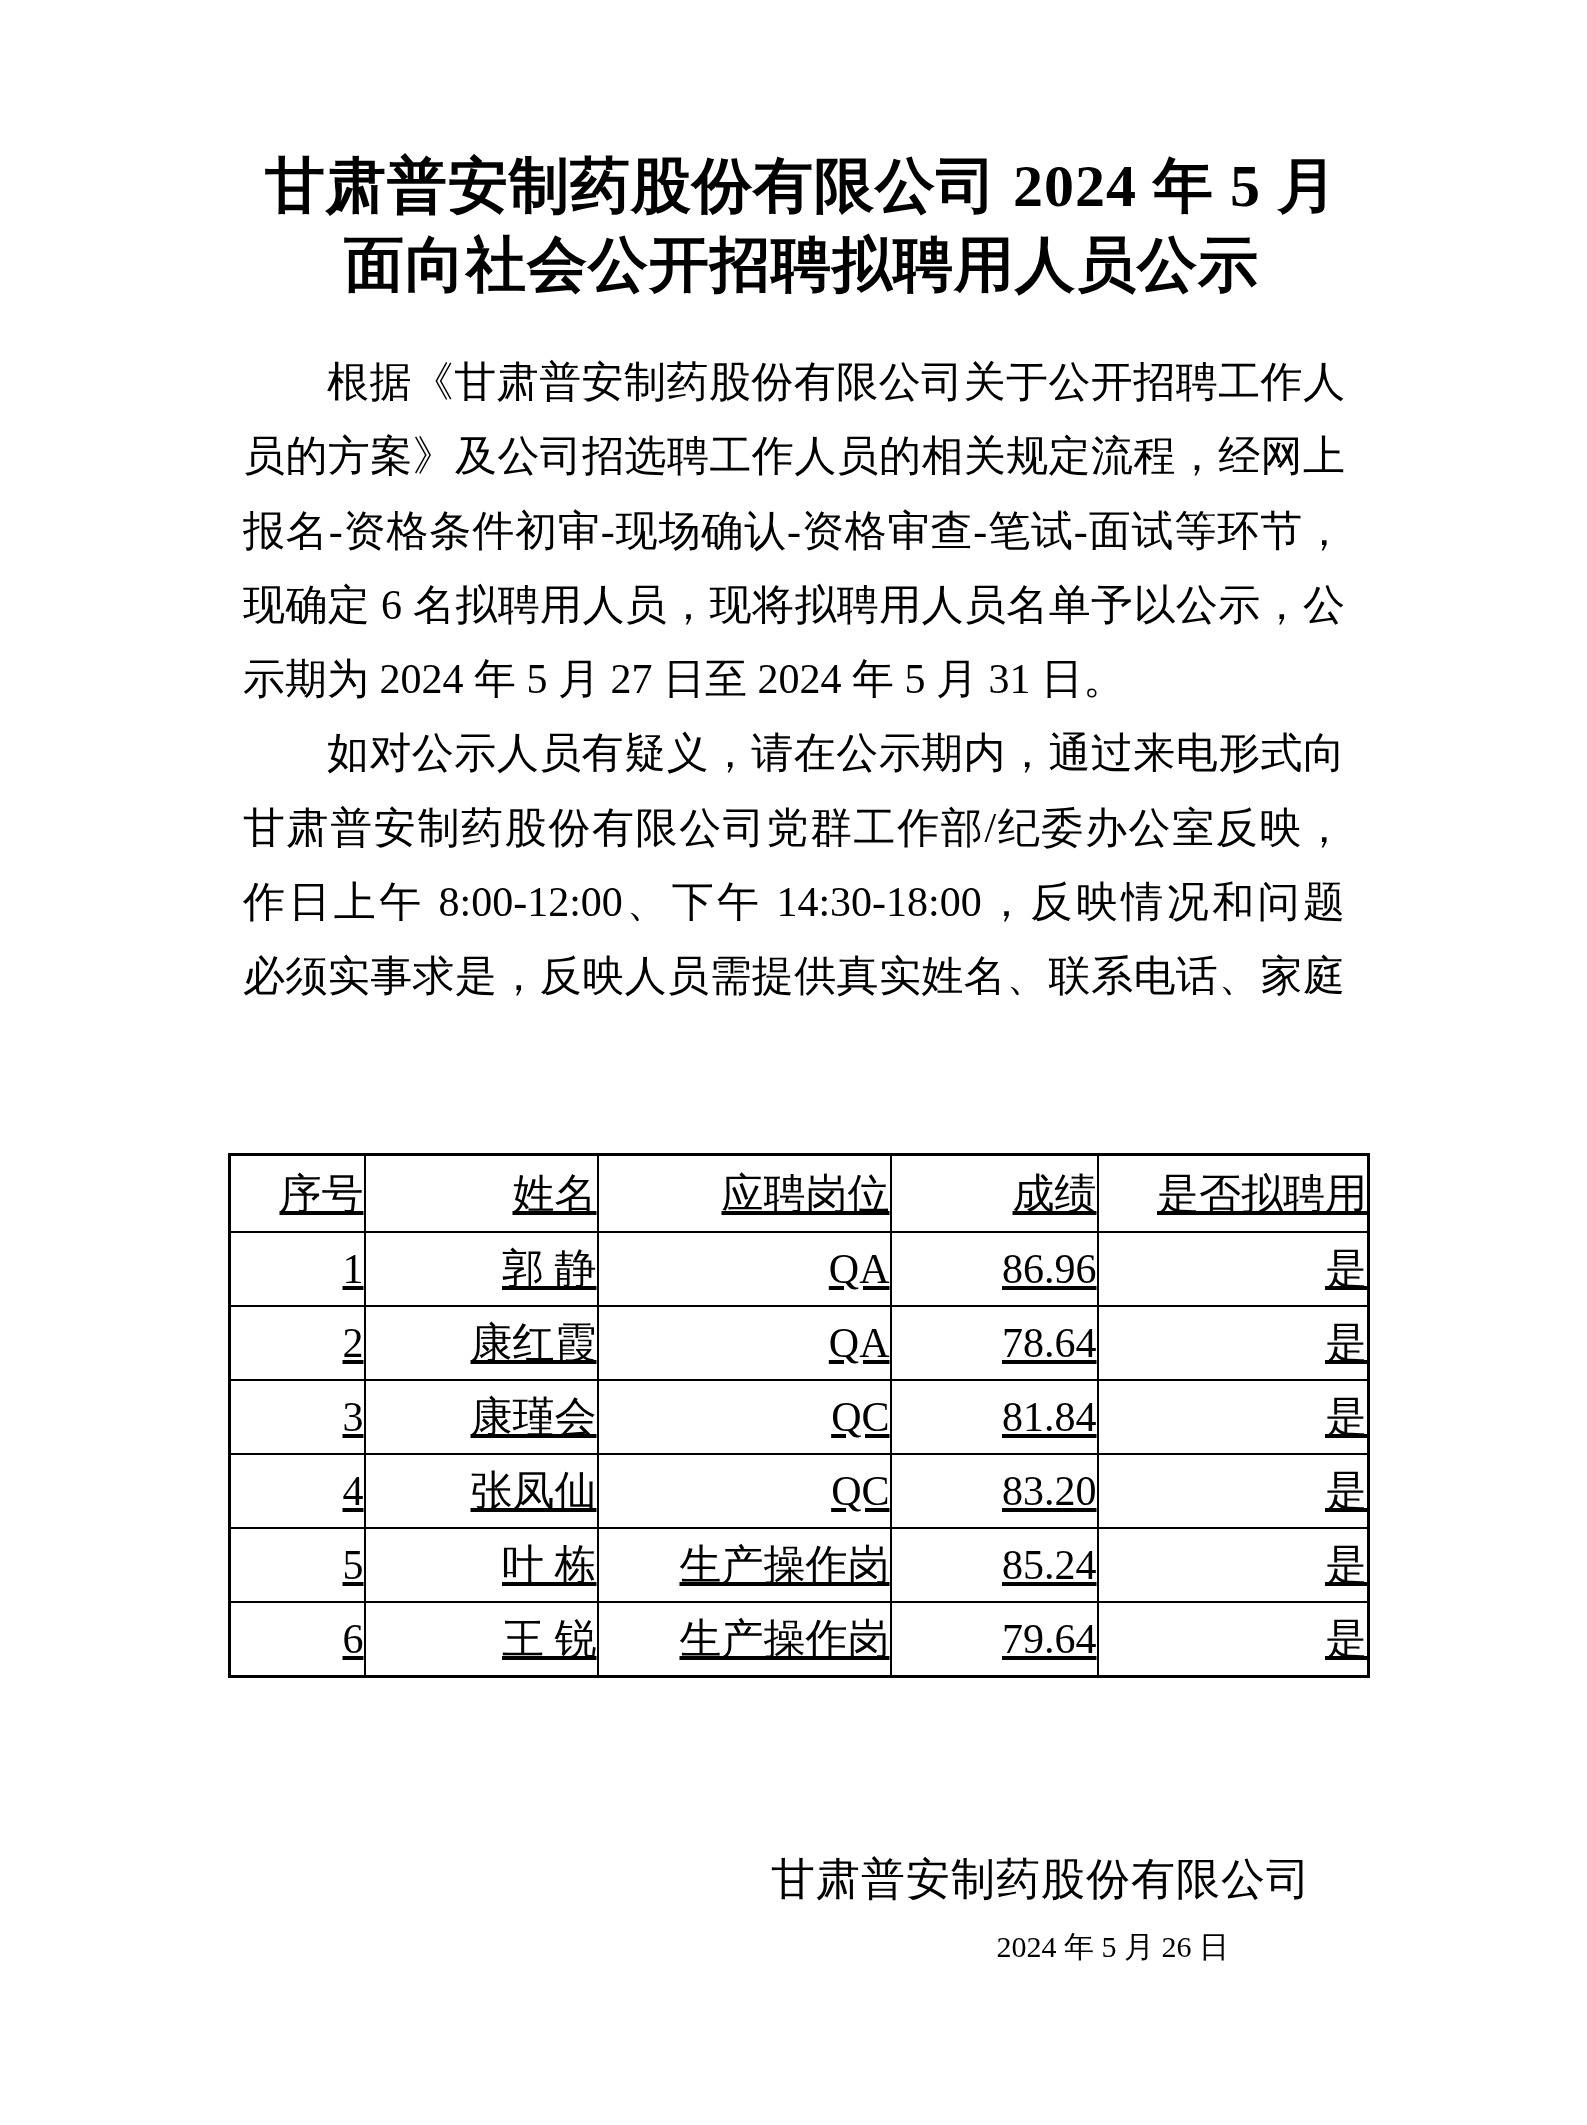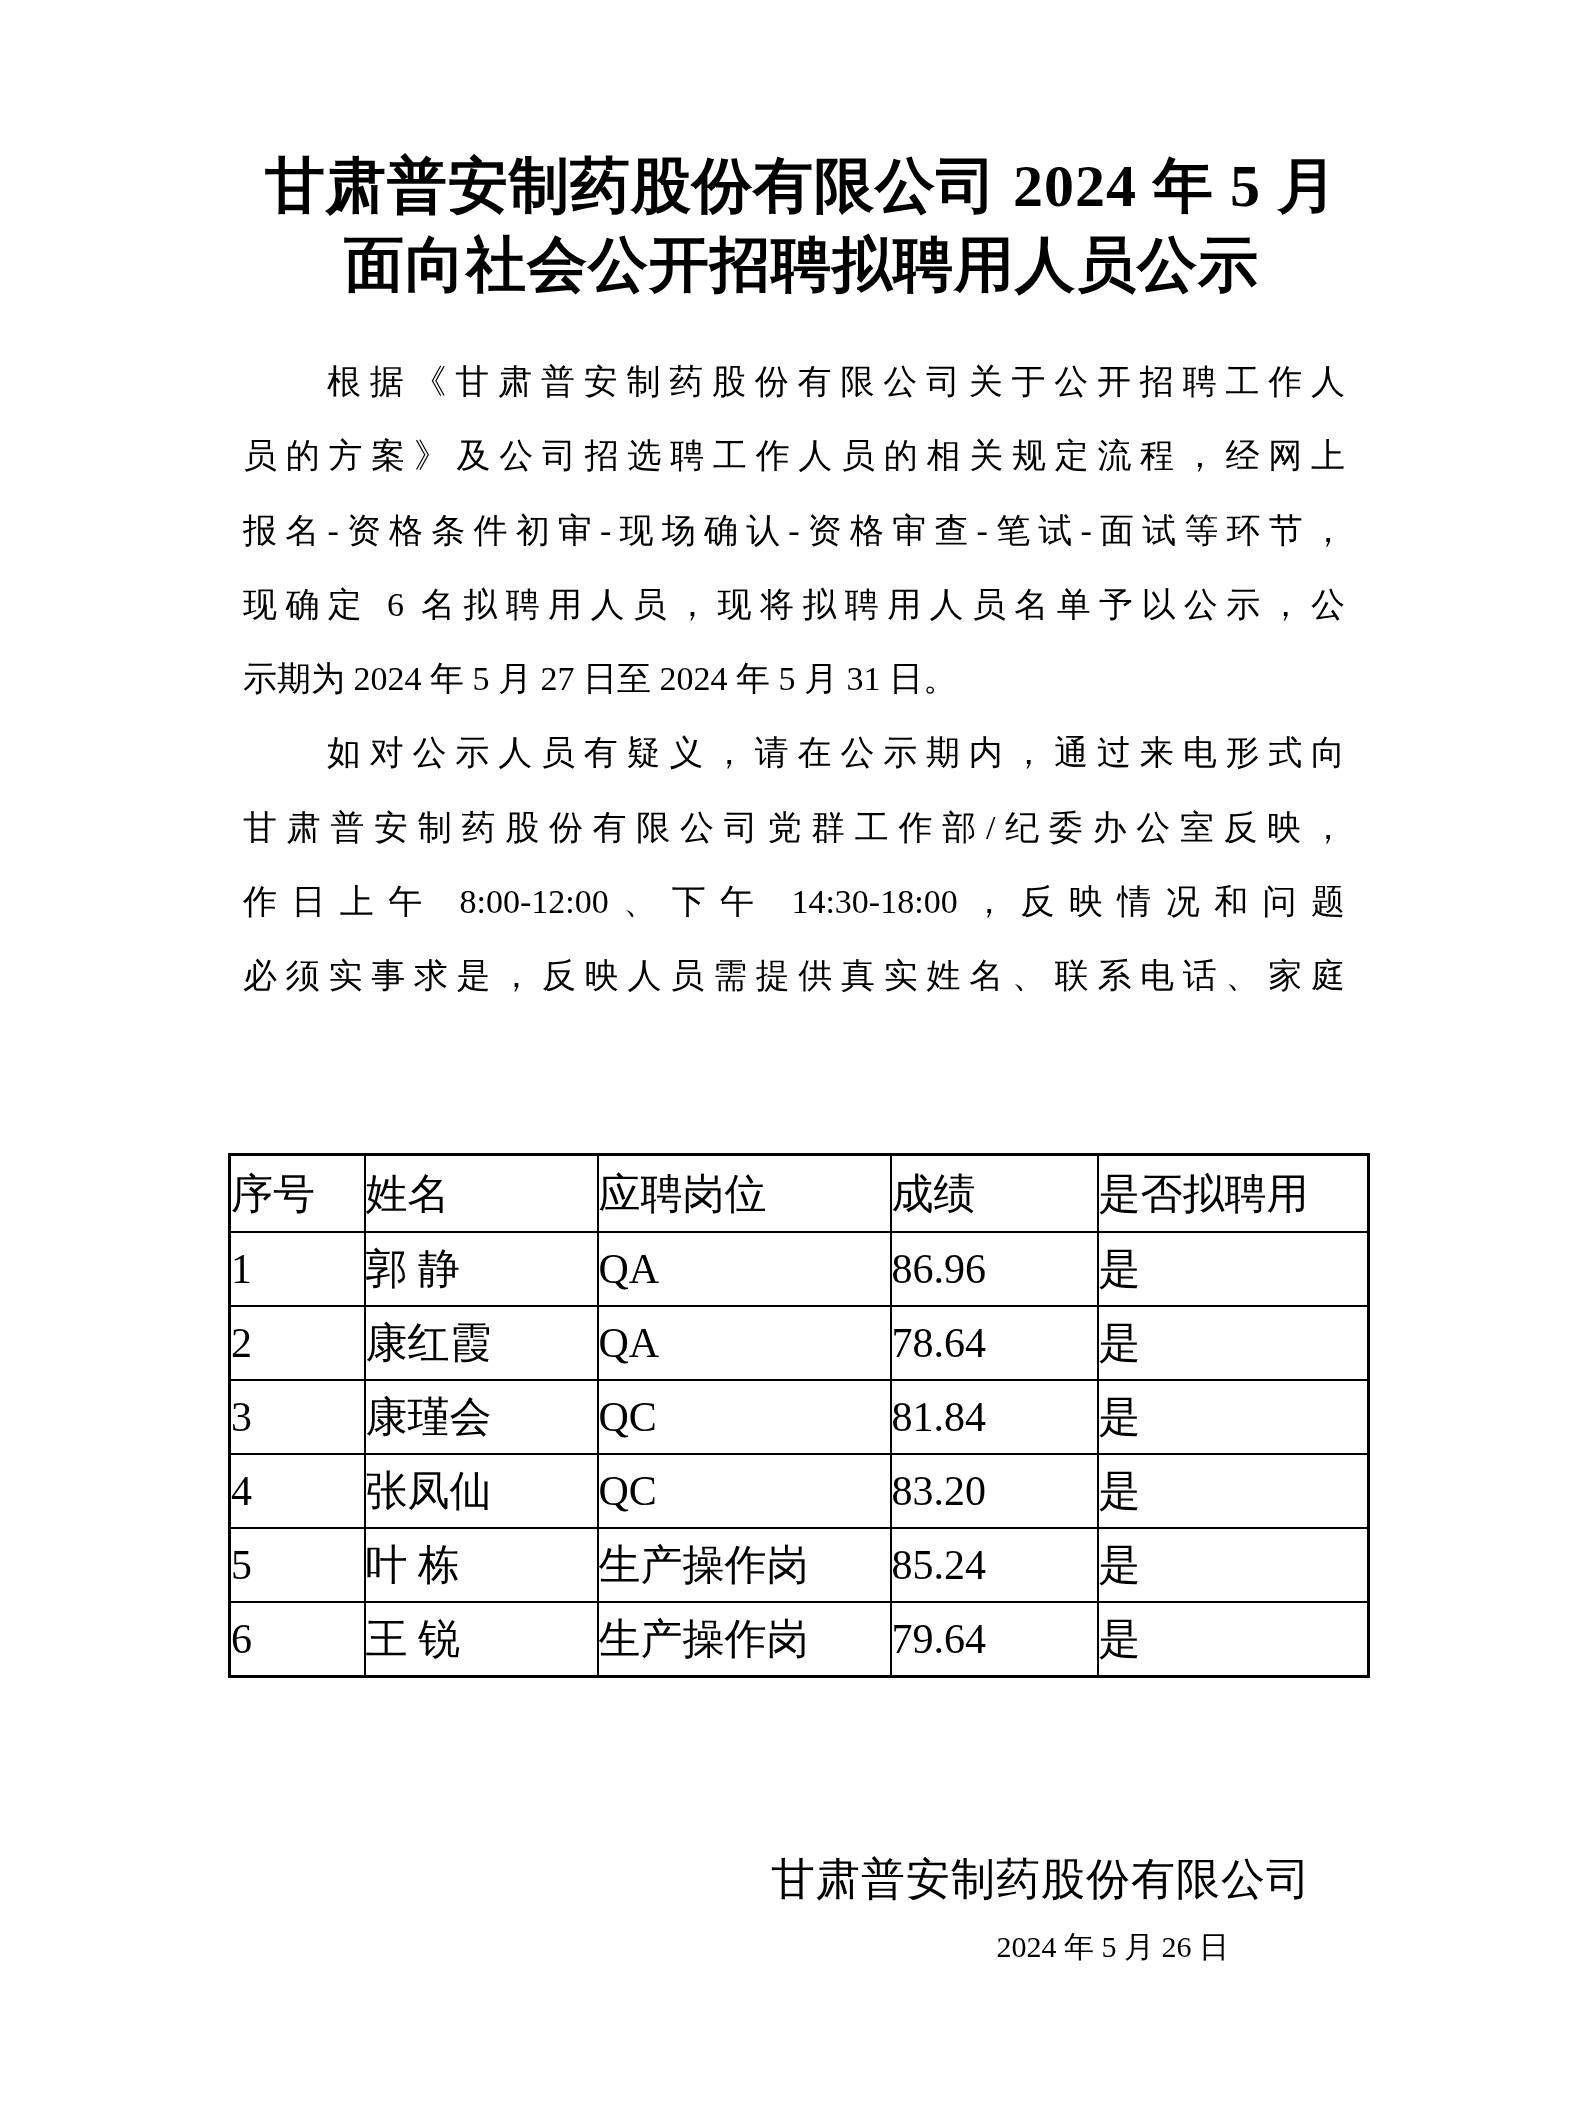--- a/index.html
+++ b/index.html
@@ -23,21 +23,21 @@
     font-weight: bold;
     font-size: 60px;
     line-height: 79px;
     letter-spacing: 1px;
   }
   .body-text {
     position: absolute;
     left: 243px;
     top: 345px;
     width: 1102px;
-    font-size: 34px;
+    font-size: 42px;
     line-height: 74.3px;
   }
   .para { margin: 0; }
   .line {
     text-align: justify;
     text-align-last: justify;
     white-space: nowrap;
   }
   .line.first { padding-left: 84px; }
   .line.last { text-align-last: left; }
@@ -46,25 +46,26 @@
     left: 228px;
     top: 1153px;
     width: 1139px;
     border-collapse: collapse;
     table-layout: fixed;
     font-size: 42px;
     border: 3px solid #000;
   }
   table.candidates th, table.candidates td {
     border: 2px solid #000;
-    text-align: left;
+    text-align: right;
     vertical-align: middle;
     font-weight: normal;
     padding: 0;
     overflow: hidden;
+    text-decoration: underline;
   }
   table.candidates thead th { height: 75px; }
   table.candidates tbody td { height: 72px; }
   .signature {
     position: absolute;
     top: 1850px;
     right: 292px;
     font-size: 44px;
     letter-spacing: 1px;
     text-align: center;

